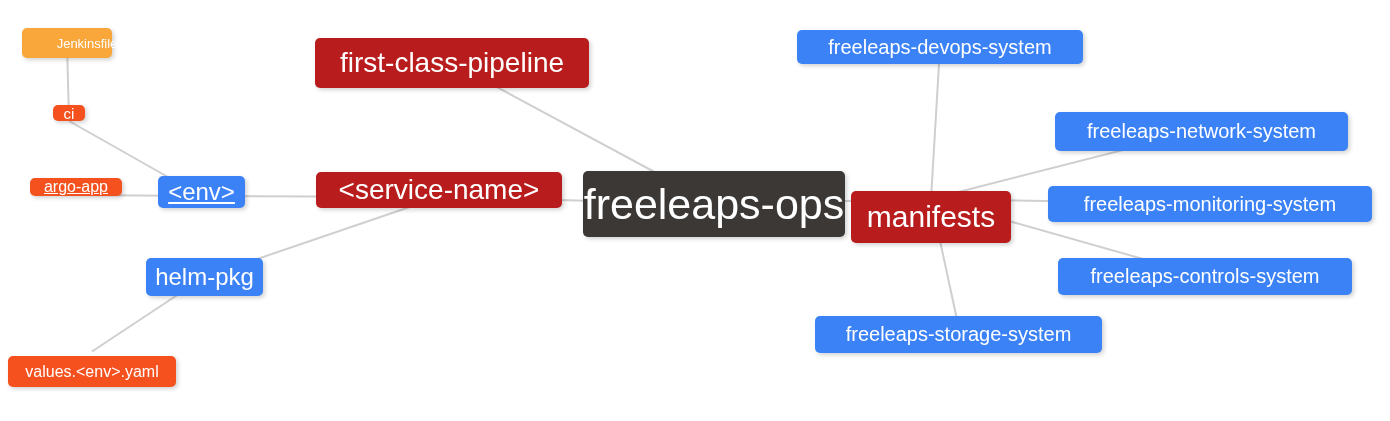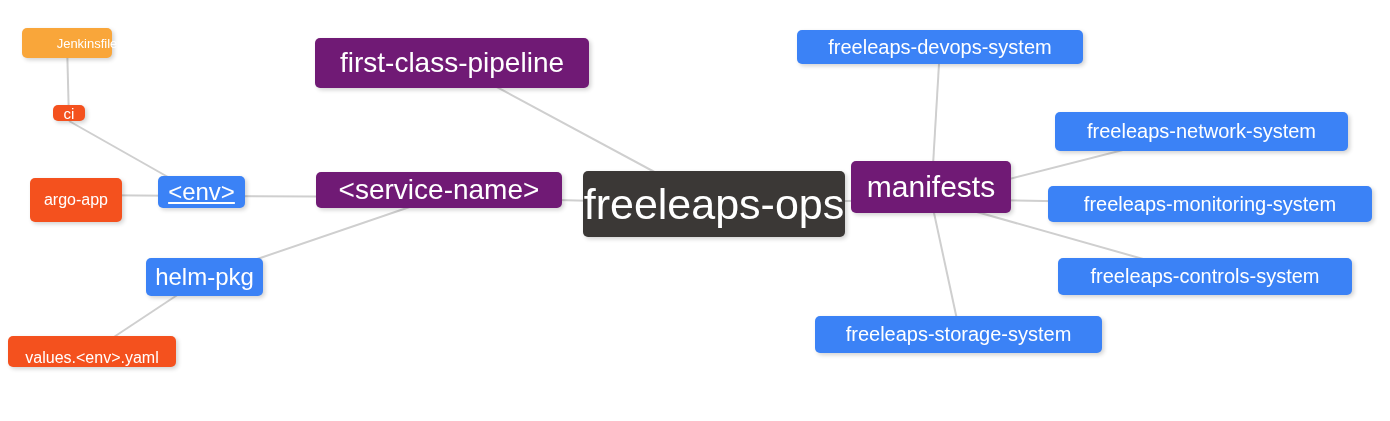--- a/index.html
+++ b/index.html
@@ -27,21 +27,21 @@
     align-items: center;
     justify-content: center;
     color: #ffffff;
     border-radius: 5px;
     box-shadow: 2px 2px 4px rgba(0,0,0,0.18);
     box-sizing: border-box;
     white-space: nowrap;
     cursor: pointer;
     user-select: none;
   }
-  .c-blue   { background: #701a75; }
+  .c-blue   { background: #b91c1c; }
   .c-green  { background: #3b82f6; }
   .c-orange { background: #f9a63a; }
   .c-red    { background: #f4511e; }
   .c-dark   { background: #3b3836; }
   .t34 { font-size: 43px; }
   .t30 { font-size: 30px; }
   .t28 { font-size: 28px; }
   .t24 { font-size: 24px; }
   .t20 { font-size: 20px; }
   .t16 { font-size: 16px; }
@@ -68,42 +68,42 @@
       <line x1="931" y1="199" x2="1205" y2="276.5" stroke="#cfcfcf" stroke-width="2"></line>
       <line x1="931" y1="199" x2="958.5" y2="326.5" stroke="#cfcfcf" stroke-width="2"></line>
     </svg>
   <div id="node-layer">
       <div class="node c-orange t13" style="left: 22px; top: 28px; width: 90px; height: 30px;">
         <span>Jenkinsfile</span>
       </div>
       <div class="node c-red t15" style="left: 53px; top: 105px; width: 32px; height: 16px;">
         <span>ci</span>
       </div>
-      <div class="node c-red t16" style="left: 30px; top: 178px; width: 92px; height: 44px;">
+      <div class="node c-red t16" style="left: 30px; top: 178px; width: 92px; height: 18px; text-decoration: underline;">
         <span>argo-app</span>
       </div>
       <div class="node c-green t24" style="left: 158px; top: 176px; width: 87px; height: 32px; text-decoration: underline;">
         <span>&lt;env&gt;</span>
       </div>
       <div class="node c-green t24" style="left: 146px; top: 258px; width: 117px; height: 38px;">
         <span>helm-pkg</span>
       </div>
-      <div class="node c-red t16" style="left: 8px; top: 336px; width: 168px; height: 31px; align-items: flex-end;">
+      <div class="node c-red t16" style="left: 8px; top: 356px; width: 168px; height: 31px;">
         <span>values.&lt;env&gt;.yaml</span>
       </div>
       <div class="node c-blue t28" style="left: 315px; top: 38px; width: 274px; height: 50px;">
         <span>first-class-pipeline</span>
       </div>
       <div class="node c-blue t28" style="left: 316px; top: 172px; width: 246px; height: 36px;">
         <span>&lt;service-name&gt;</span>
       </div>
       <div class="node c-dark t34" style="left: 583px; top: 171px; width: 262px; height: 66px;">
         <span>freeleaps-ops</span>
       </div>
-      <div class="node c-blue t30" style="left: 851px; top: 161px; width: 160px; height: 52px;">
+      <div class="node c-blue t30" style="left: 851px; top: 191px; width: 160px; height: 52px;">
         <span>manifests</span>
       </div>
       <div class="node c-green t20" style="left: 797px; top: 30px; width: 286px; height: 34px;">
         <span>freeleaps-devops-system</span>
       </div>
       <div class="node c-green t20" style="left: 1055px; top: 112px; width: 293px; height: 39px;">
         <span>freeleaps-network-system</span>
       </div>
       <div class="node c-green t20" style="left: 1048px; top: 186px; width: 324px; height: 36px;">
         <span>freeleaps-monitoring-system</span>

